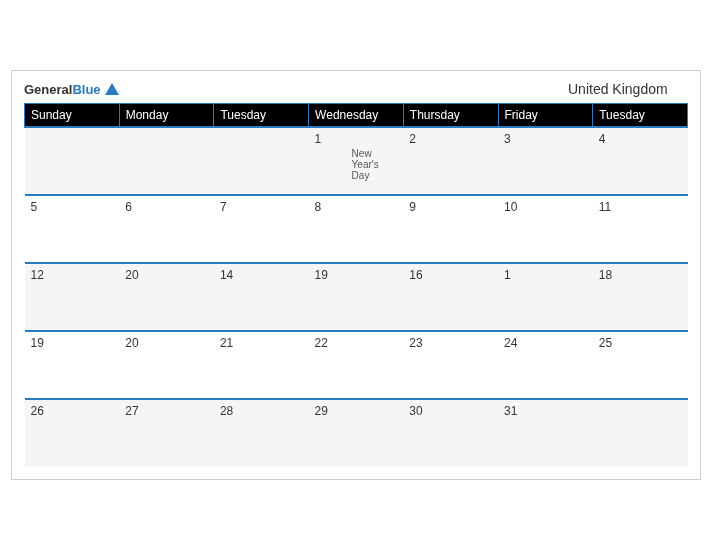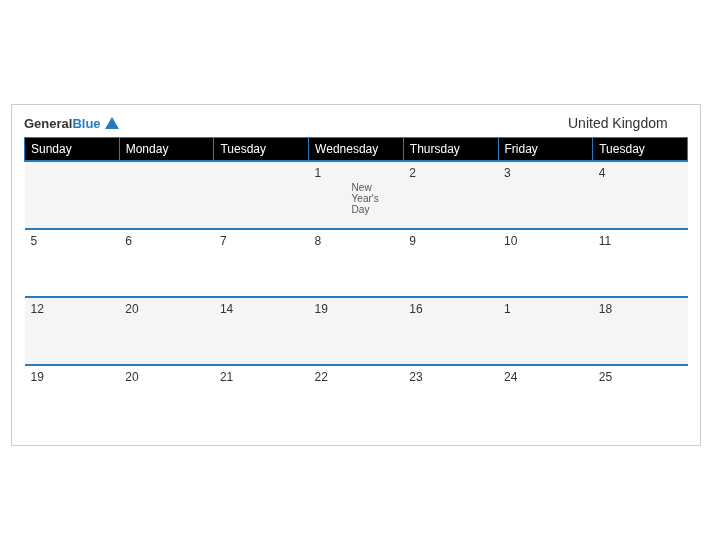--- a/index.html
+++ b/index.html
@@ -216,15 +216,36 @@
           <td>
             <div class="day-num">23</div>
           </td>
           <td>
             <div class="day-num">24</div>
           </td>
           <td>
             <div class="day-num">25</div>
           </td>
         </tr>
+        <tr>
+          <td>
+            <div class="day-num">26</div>
+          </td>
+          <td>
+            <div class="day-num">27</div>
+          </td>
+          <td>
+            <div class="day-num">28</div>
+          </td>
+          <td>
+            <div class="day-num">29</div>
+          </td>
+          <td>
+            <div class="day-num">30</div>
+          </td>
+          <td>
+            <div class="day-num">31</div>
+          </td>
+          <td></td>
+        </tr>
       </tbody>
   </table>
 </div>
 
 </body></html>

